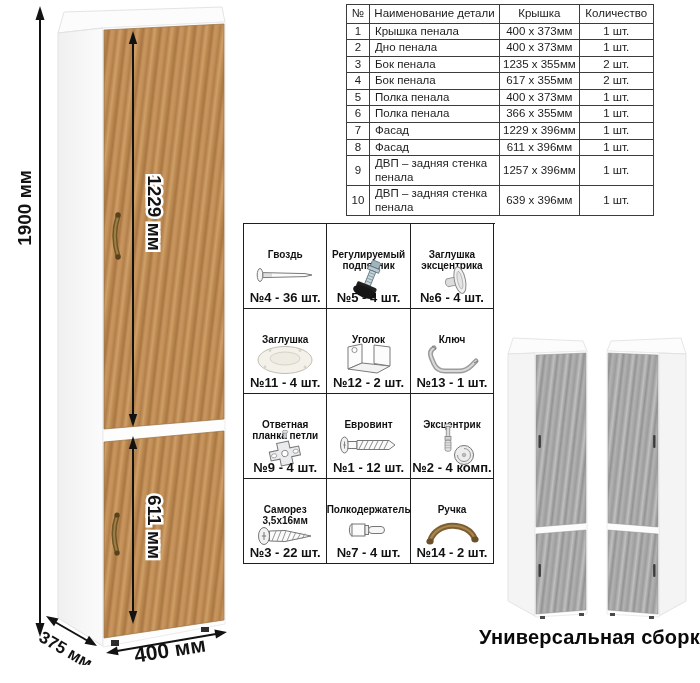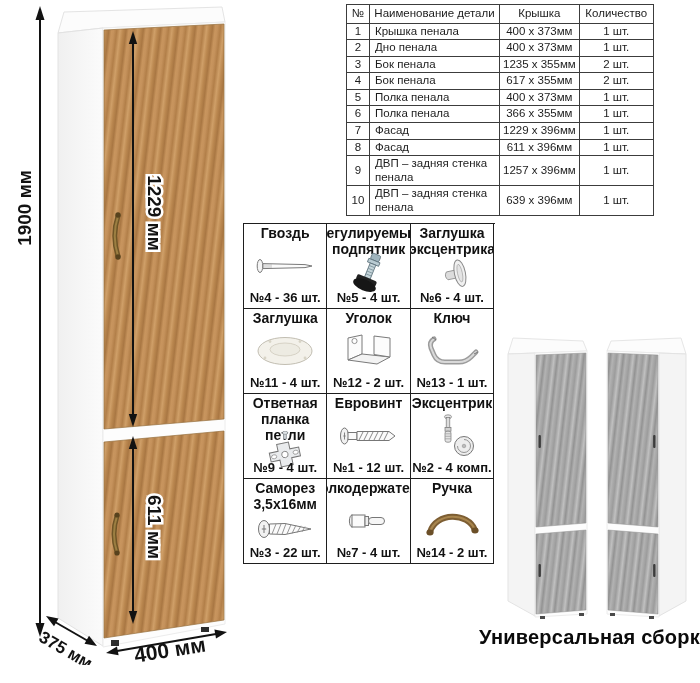--- a/index.html
+++ b/index.html
@@ -20,21 +20,21 @@
   .c-size { text-align:center; white-space:nowrap; }
   .c-qty  { text-align:center; white-space:nowrap;margin-top:40px; }
 
   
   .hw-grid { position:absolute; left:243px; top:223px; width:252px;
              display:grid; grid-template-columns:repeat(3,83.4px); grid-auto-rows:85px;
              border-top:1.5px solid #1e1e1e; border-left:1.5px solid #1e1e1e; }
   .hw-cell { border-right:1.5px solid #1e1e1e; border-bottom:1.5px solid #1e1e1e;
              display:flex; flex-direction:column; align-items:center;
              padding:2px 1px 3px; background:#fff; overflow:hidden; }
-  .hw-title { font-weight:bold; font-size:14px; text-align:center; line-height:1.13; color:#111; }
+  .hw-title { font-weight:bold; font-size:10px; text-align:center; line-height:1.13; color:#111;margin-top:23px; }
   .hw-icon  { flex:1; display:flex; align-items:center; justify-content:center; min-height:0; }
   .hw-count { font-weight:bold; font-size:13px; text-align:right; color:#111; }
 
   
   .cab-svg { position:absolute; left:0; top:0; }
   .var-svg { position:absolute; left:497px; top:333px; }
   .variants-caption { position:absolute; left:478px; top:626px; width:240px; text-align:center;
                       font-weight:bold; font-size:20px; color:#0a0a0a; letter-spacing:0.2px; }
 </style>
 </head>

